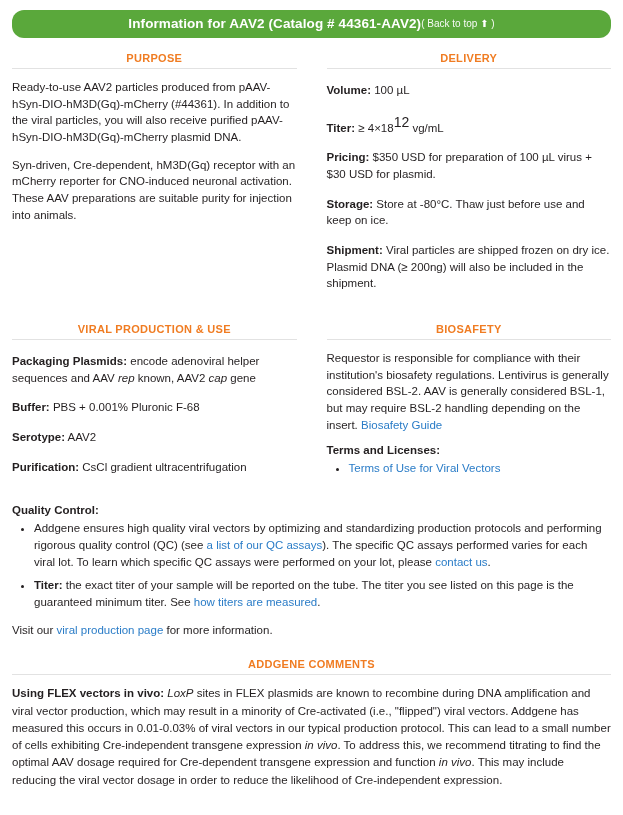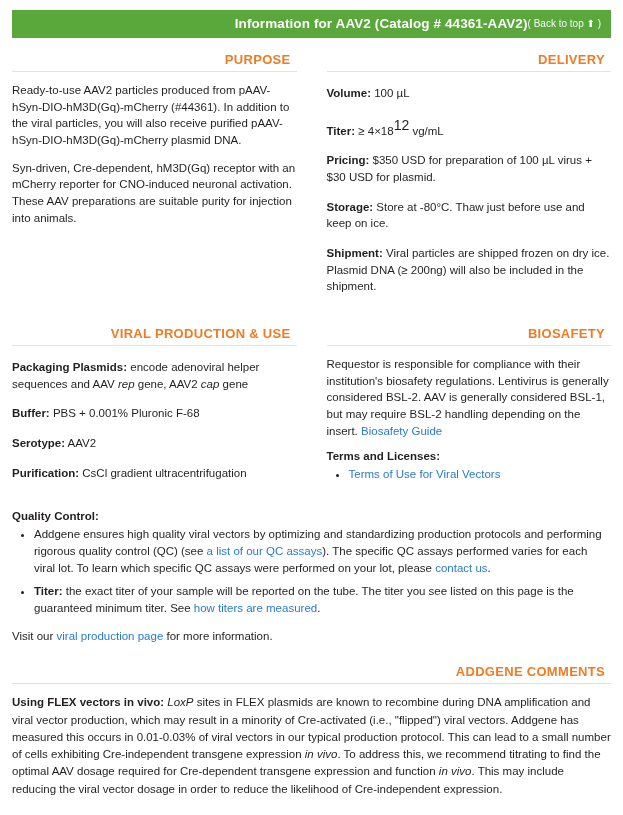--- a/index.html
+++ b/index.html
@@ -19,43 +19,43 @@
     width: 623px;
     box-sizing: border-box;
     padding: 10px 12px 14px 12px;
   }
   
   .header-bar {
     background: #5aa83b;
     color: #ffffff;
     display: flex;
     align-items: center;
-    justify-content: flex-end;
+    justify-content: center;
     padding: 6px 10px 7px 10px;
-    border-radius: 0;
+    border-radius: 12px;
   }
   .header-title {
     font-size: 13.5px;
     font-weight: bold;
     letter-spacing: 0.1px;
   }
   .back-to-top {
     font-size: 10px;
     color: #ffffff;
     white-space: nowrap;
   }
   .back-to-top .paren { opacity: 0.95; }
   .arrow-up { font-size: 10px; }
 
   
   .sec-head {
-    text-align: right;
+    text-align: center;
     color: #f07c22;
     font-weight: bold;
-    font-size: 13px;
+    font-size: 11px;
     letter-spacing: 0.3px;
     position: relative;
     margin: 0 0 10px 0;
     padding-bottom: 5px;
   }
   .sec-head::after {
     content: "";
     position: absolute;
     left: 0; right: 0; bottom: 0;
     height: 1px;
@@ -155,21 +155,21 @@
       </div>
     </div>
   </div>
 
   <div class="cols block">
     <div class="col">
       <div class="sec-head">
         <span>VIRAL PRODUCTION &amp; USE</span>
       </div>
       <div class="kv">
-        <b>Packaging Plasmids:</b><span> encode adenoviral helper sequences and AAV </span><i>rep</i><span> gene, AAV2 </span><i>cap</i><span> gene</span>
+        <b>Packaging Plasmids:</b><span> encode adenoviral helper sequences and AAV </span><i>rep</i><span> known, AAV2 </span><i>cap</i><span> gene</span>
       </div>
       <div class="kv">
         <b>Buffer:</b>
         <span>PBS + 0.001% Pluronic F-68</span>
       </div>
       <div class="kv">
         <b>Serotype:</b>
         <span>AAV2</span>
       </div>
       <div class="kv">

